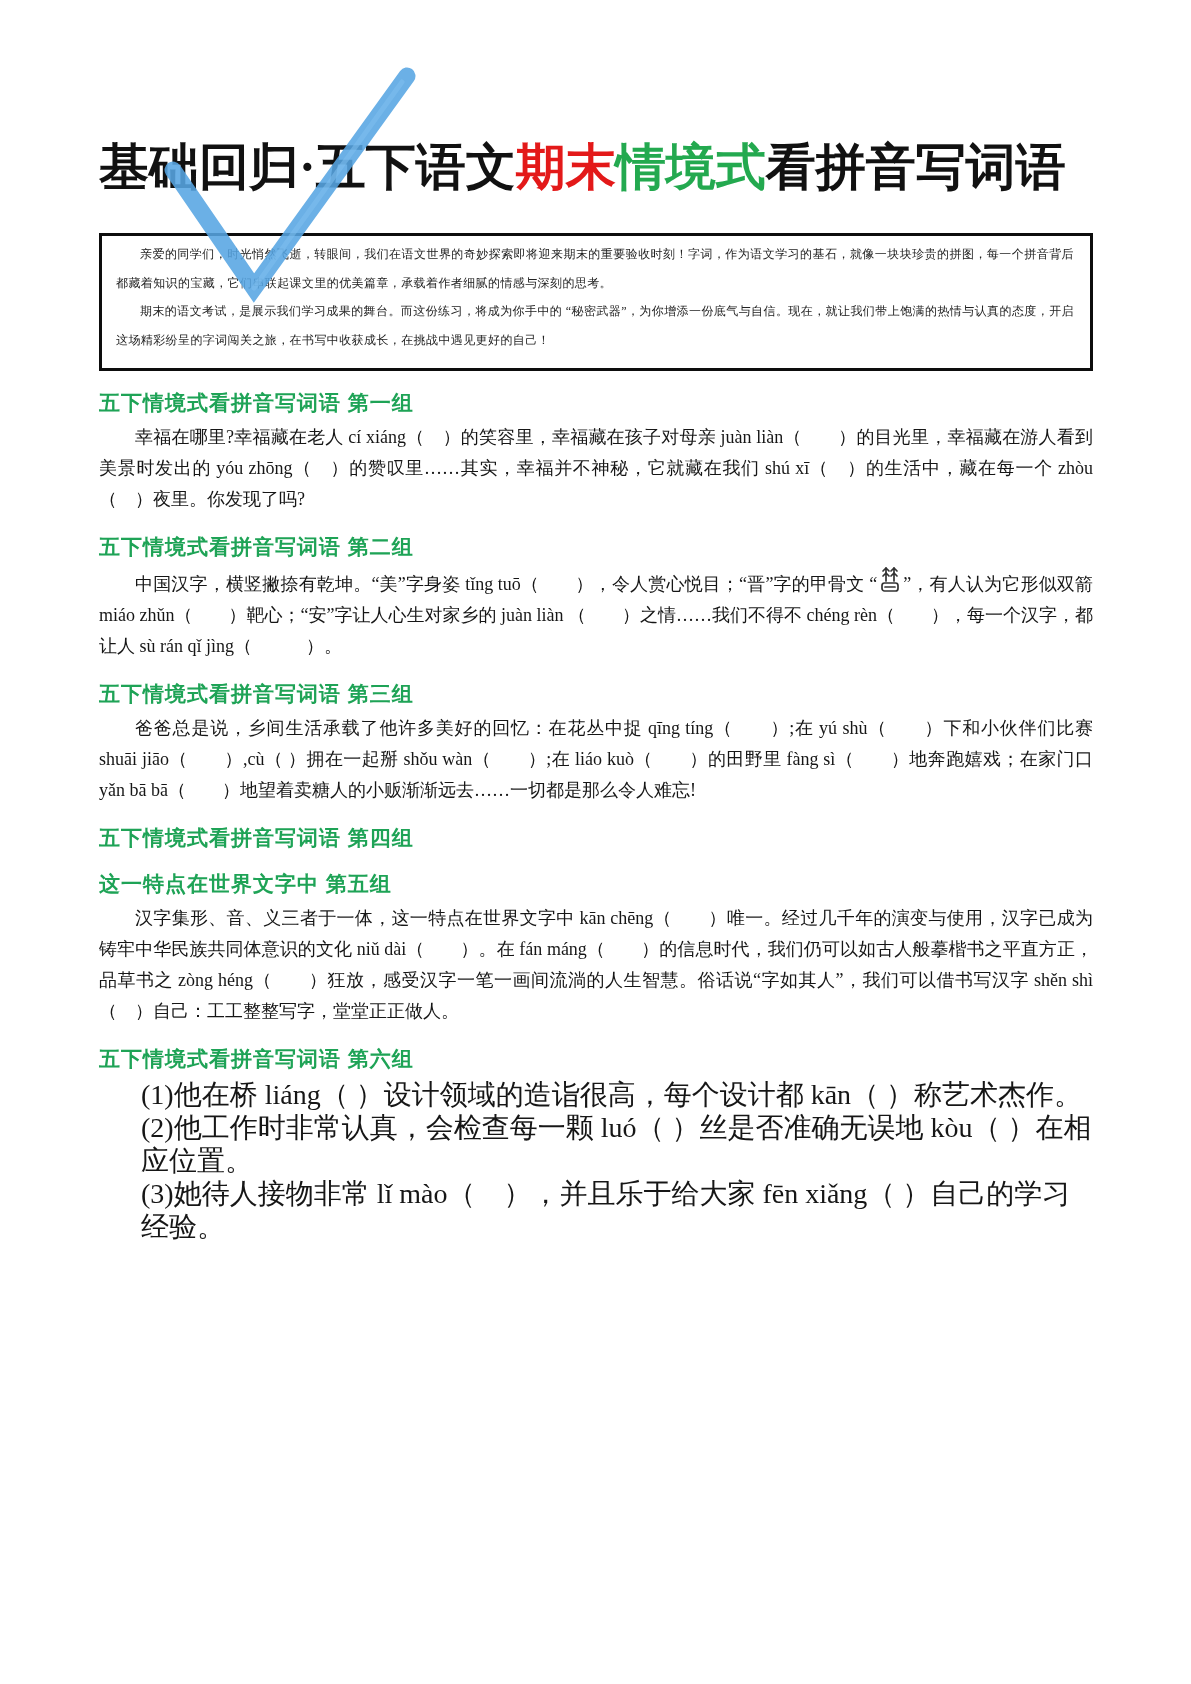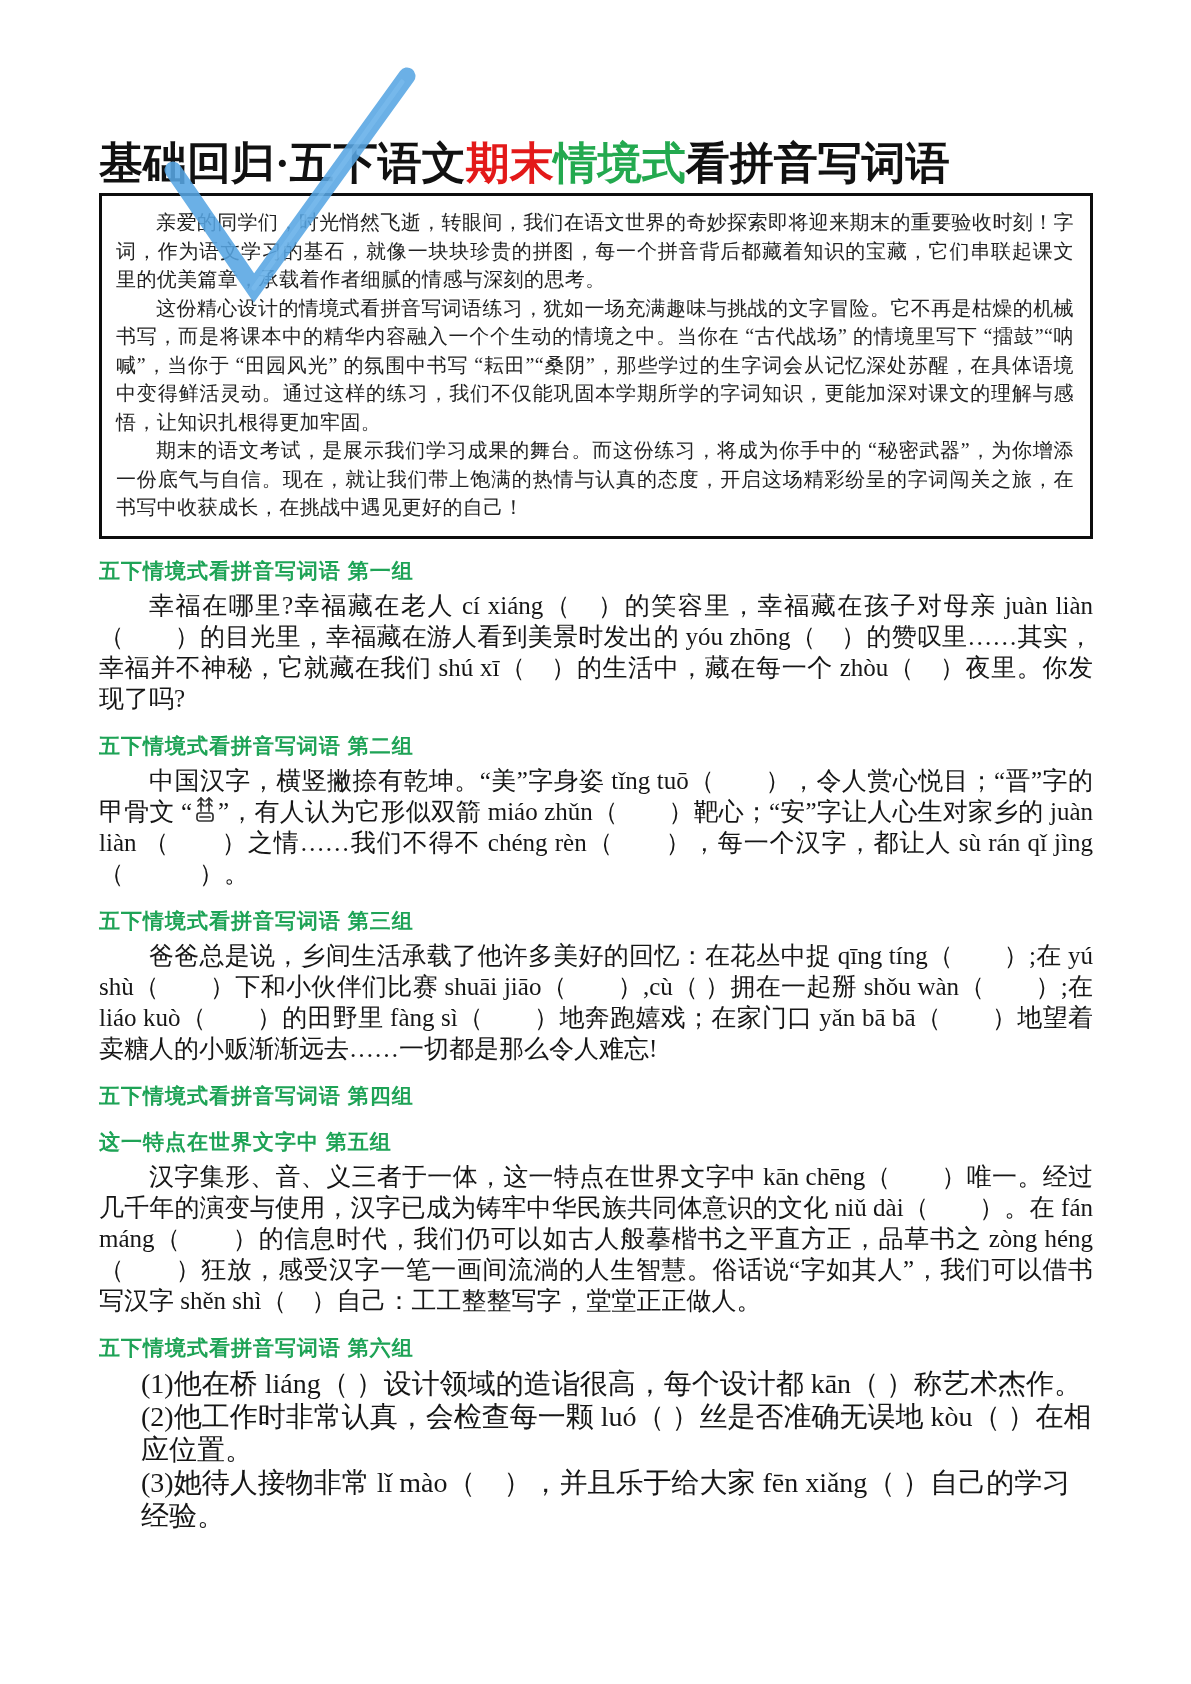--- a/index.html
+++ b/index.html
@@ -2,37 +2,37 @@
 <html><head>
 <meta charset="utf-8">
 <style>
   html,body{margin:0;padding:0;}
   body{
     width:1191px;height:1684px;background:#ffffff;position:relative;overflow:hidden;
     font-family:"Liberation Serif","DejaVu Serif",serif;color:#1c1c1c;
   }
   .content{position:absolute;left:99px;top:0;width:994px;}
   .title{
-    margin-top:134px;font-size:44px;font-weight:900;letter-spacing:0px;
+    margin-top:134px;font-size:50px;font-weight:900;letter-spacing:0px;
     white-space:nowrap;color:#111;font-family:"Liberation Serif","DejaVu Serif",serif;
   }
   .title .seg-red{color:#e31919;}
   .title .seg-green{color:#23a94f;}
   .intro-box{
-    margin-top:0;border:3px solid #0d0d0d;padding:12px 16px 14px 14px;
-    font-size:20px;line-height:28.5px;color:#222;text-align:justify;
+    margin-top:32px;border:3px solid #0d0d0d;padding:4px 16px 14px 14px;
+    font-size:12px;line-height:28.5px;color:#222;text-align:justify;
   }
   .intro-box p{margin:0;text-indent:2em;letter-spacing:0.4px;}
   .group{margin-top:16px;}
   .group-header{
     margin-top:18px;font-size:21px;font-weight:bold;color:#1ea356;
     font-family:"Liberation Sans","DejaVu Sans",sans-serif;letter-spacing:1px;
   }
   .group-body{
-    margin-top:5px;font-size:25px;line-height:31px;text-indent:2em;
+    margin-top:5px;font-size:18px;line-height:31px;text-indent:2em;
     text-align:justify;color:#161616;
   }
   .group-body-flow{display:inline;}
   .group-items{margin-top:5px;}
   .group-items .item{
     font-size:28px;line-height:33px;padding-left:42px;color:#161616;
   }
   .checkmark-svg{position:absolute;left:0;top:0;pointer-events:none;}
   .oracle-glyph{display:inline-block;vertical-align:-4px;margin:0 1px;}
 </style>
@@ -40,21 +40,20 @@
 <body>
 
 <div class="content">
 
   <div class="title">
     <span>基础回归·五下语文</span><span class="seg-red">期末</span><span class="seg-green">情境式</span><span>看拼音写词语</span>
   </div>
 
   <div class="intro-box">
     <p>亲爱的同学们，时光悄然飞逝，转眼间，我们在语文世界的奇妙探索即将迎来期末的重要验收时刻！字词，作为语文学习的基石，就像一块块珍贵的拼图，每一个拼音背后都藏着知识的宝藏，它们串联起课文里的优美篇章，承载着作者细腻的情感与深刻的思考。</p>
-    <p>这份精心设计的情境式看拼音写词语练习，犹如一场充满趣味与挑战的文字冒险。它不再是枯燥的机械书写，而是将课本中的精华内容融入一个个生动的情境之中。当你在 “古代战场” 的情境里写下 “擂鼓”“呐喊”，当你于 “田园风光” 的氛围中书写 “耘田”“桑阴”，那些学过的生字词会从记忆深处苏醒，在具体语境中变得鲜活灵动。通过这样的练习，我们不仅能巩固本学期所学的字词知识，更能加深对课文的理解与感悟，让知识扎根得更加牢固。</p>
     <p>期末的语文考试，是展示我们学习成果的舞台。而这份练习，将成为你手中的 “秘密武器”，为你增添一份底气与自信。现在，就让我们带上饱满的热情与认真的态度，开启这场精彩纷呈的字词闯关之旅，在书写中收获成长，在挑战中遇见更好的自己！</p>
   </div>
 
   <div class="group">
     <div class="group-header">五下情境式看拼音写词语 第一组</div>
     <div class="group-body">幸福在哪里?幸福藏在老人 cí xiáng（　）的笑容里，幸福藏在孩子对母亲 juàn liàn（　　）的目光里，幸福藏在游人看到美景时发出的 yóu zhōng（　）的赞叹里……其实，幸福并不神秘，它就藏在我们 shú xī（　）的生活中，藏在每一个 zhòu（　）夜里。你发现了吗?</div>
   </div>
 
   <div class="group">
     <div class="group-header">五下情境式看拼音写词语 第二组</div>

